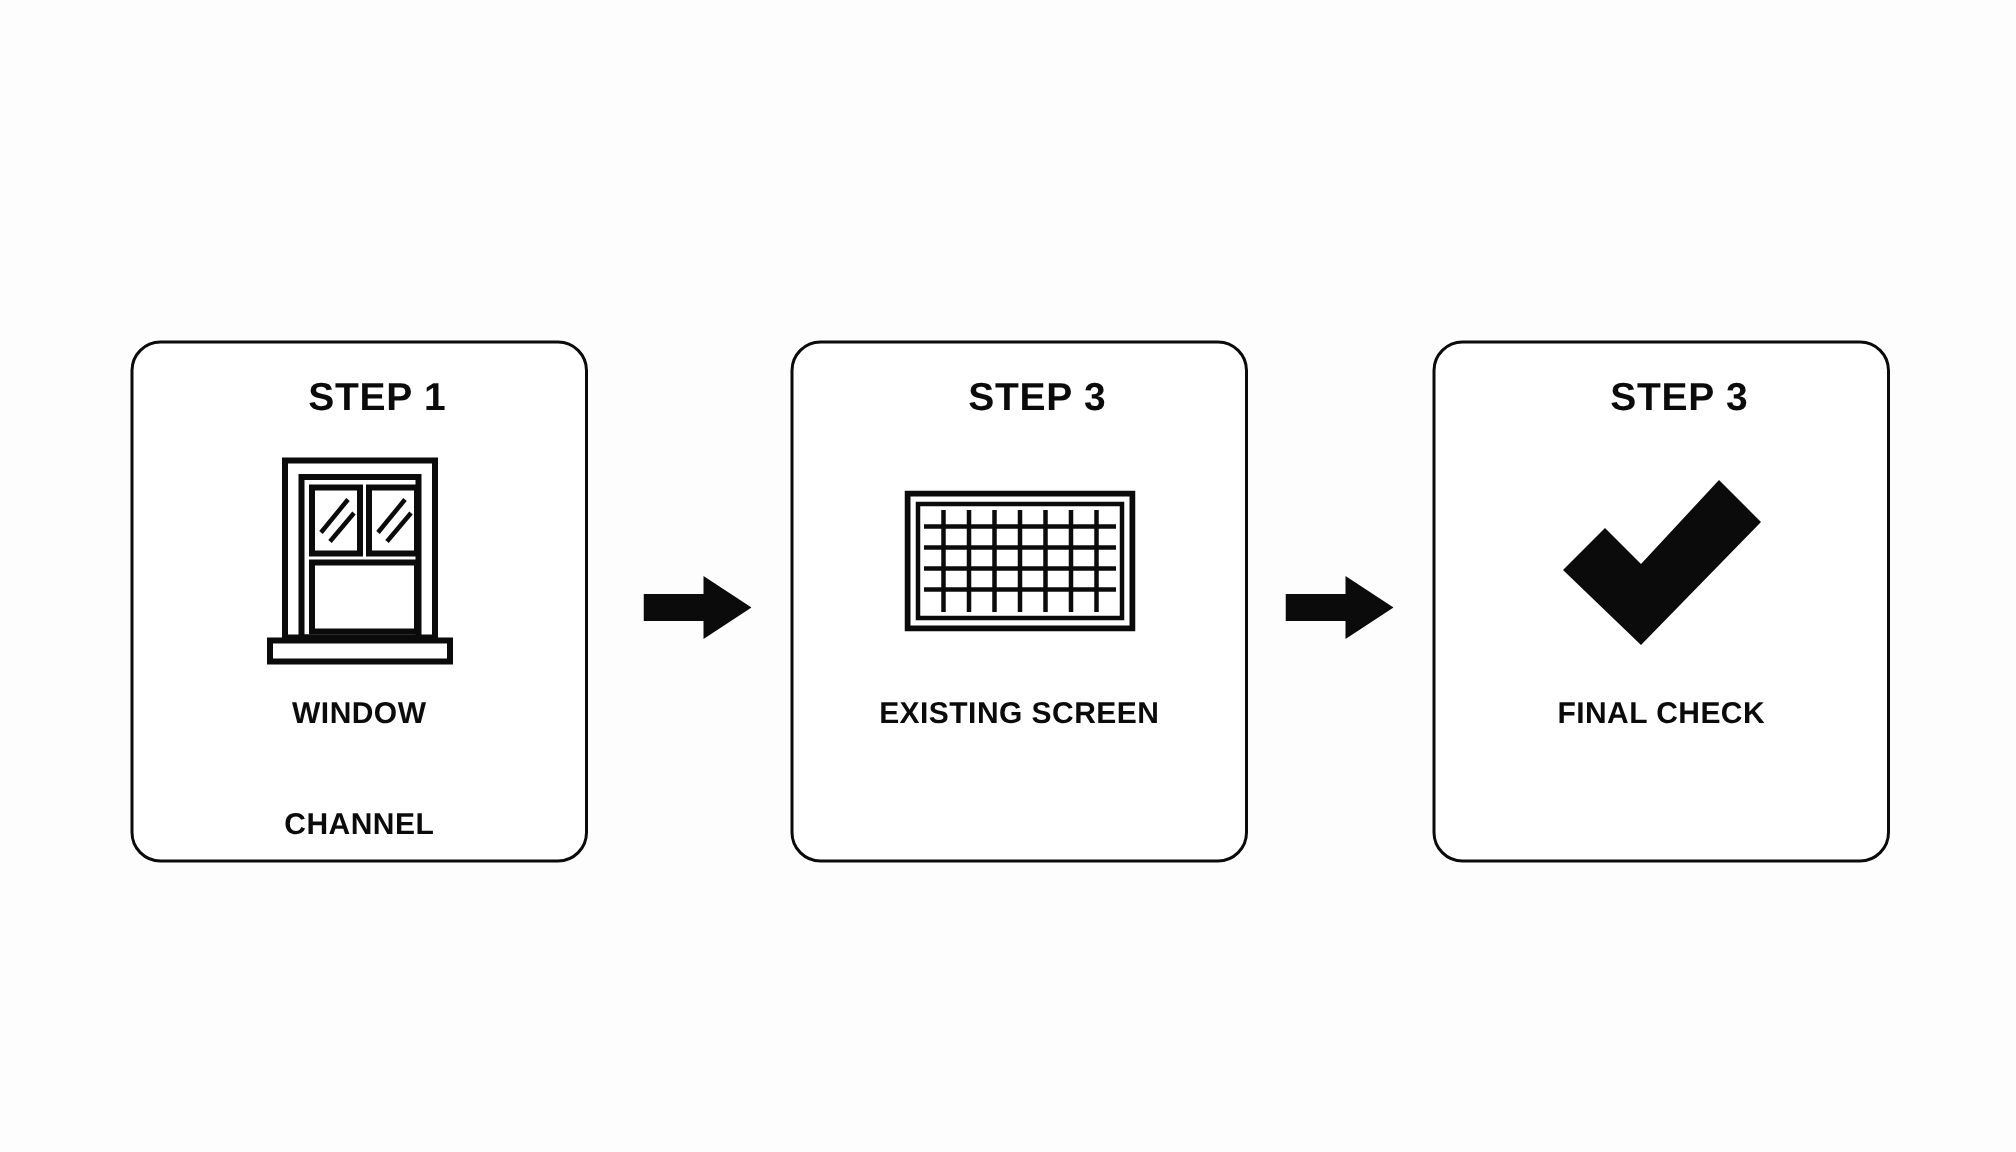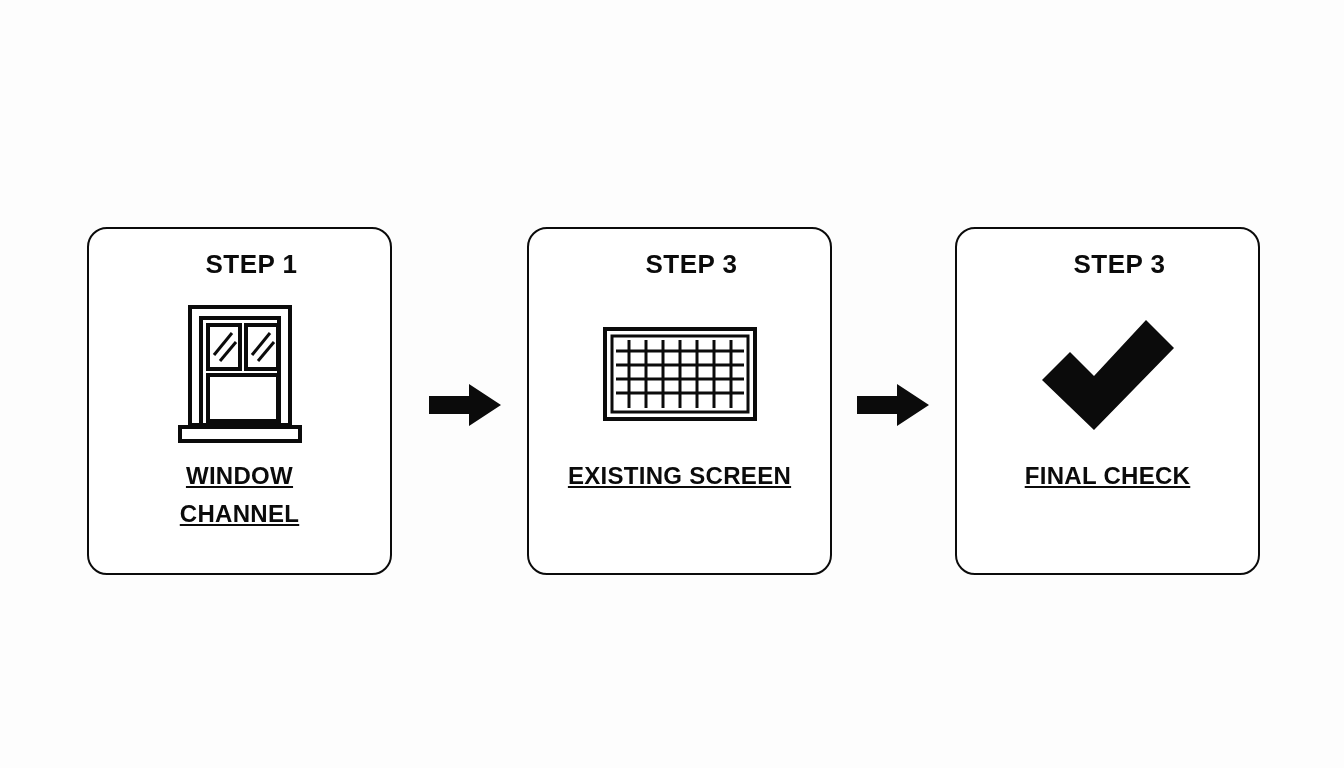--- a/index.html
+++ b/index.html
@@ -79,28 +79,27 @@
     align-items: center;
     justify-content: center;
   }
 
   .card-label {
     position: absolute;
     left: 0;
     top: 228px;
     width: 100%;
     text-align: center;
-    font-size: 24px;
+    font-size: 20px;
     font-weight: bold;
     line-height: 38px;
     letter-spacing: 0.3px;
     color: #0b0b0b;
-    text-decoration: underline;
-  }
-  .card-label .line2 { display: block; }
+  }
+  .card-label .line2 { display: block; margin-top: 36px; }
 
   
   .arrow {
     position: absolute;
     top: 155px;
     width: 72px;
     height: 46px;
   }
   .arrow-1 { left: 429px; }
   .arrow-2 { left: 857px; }

